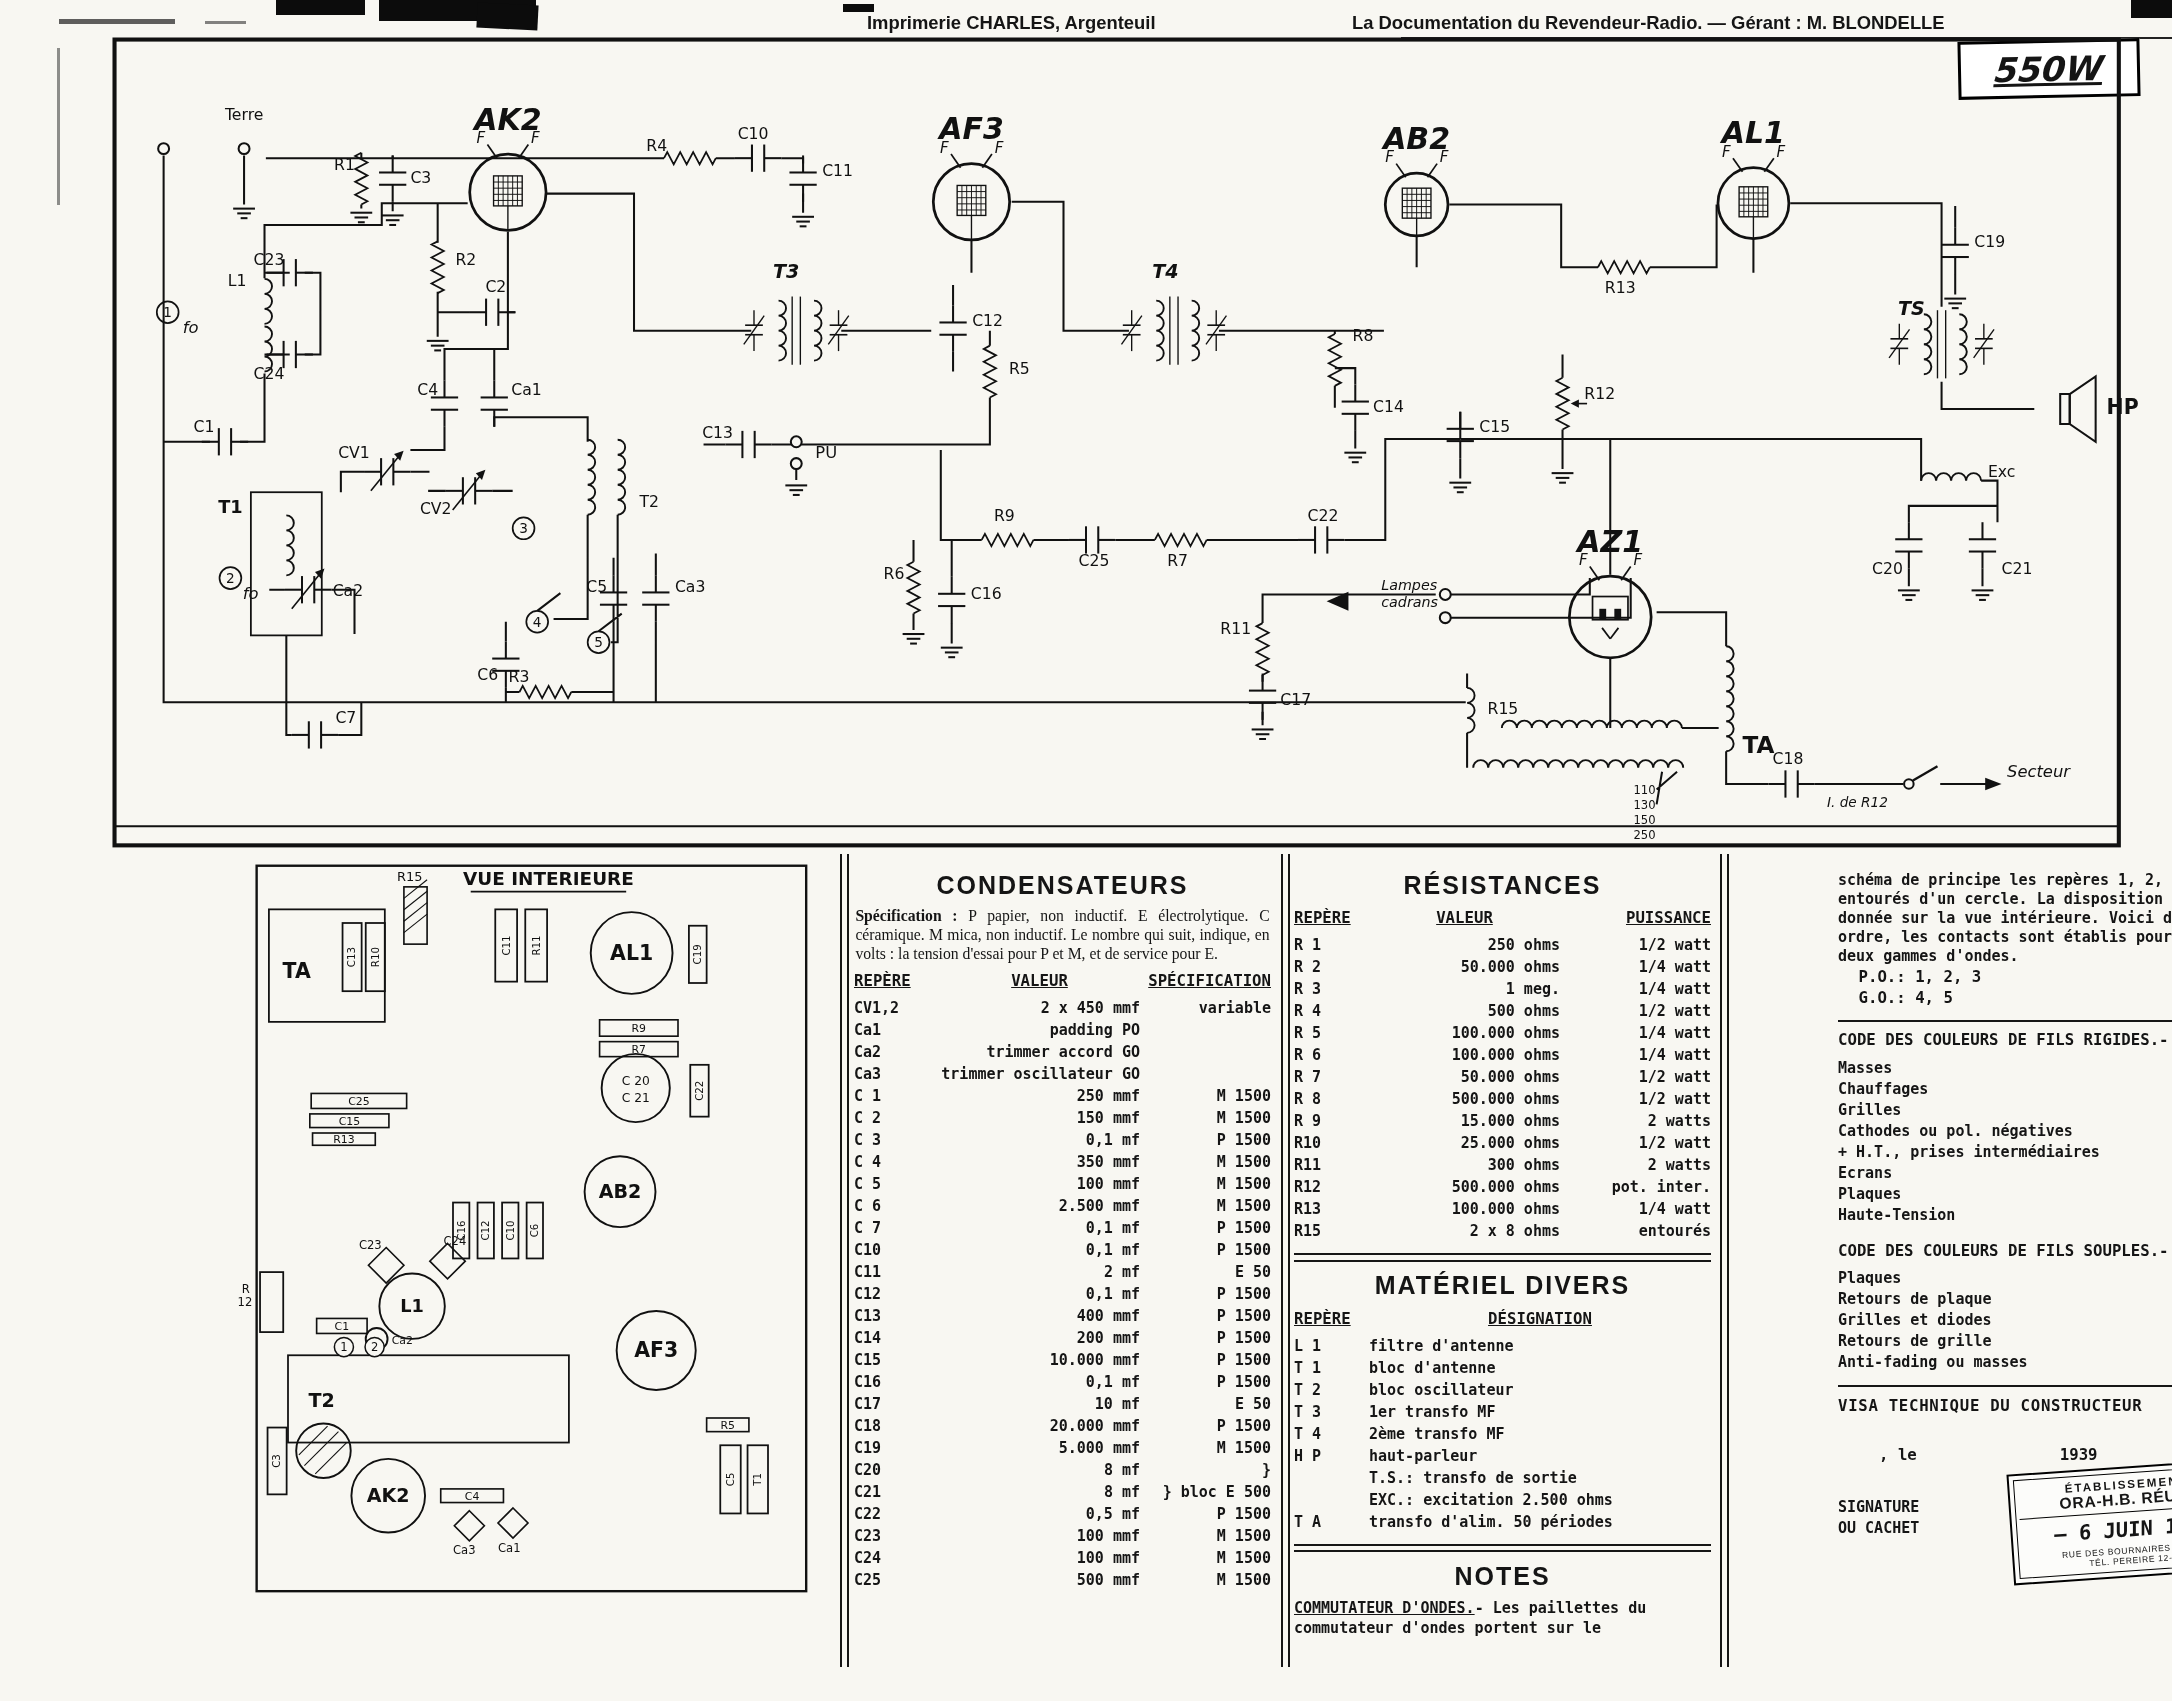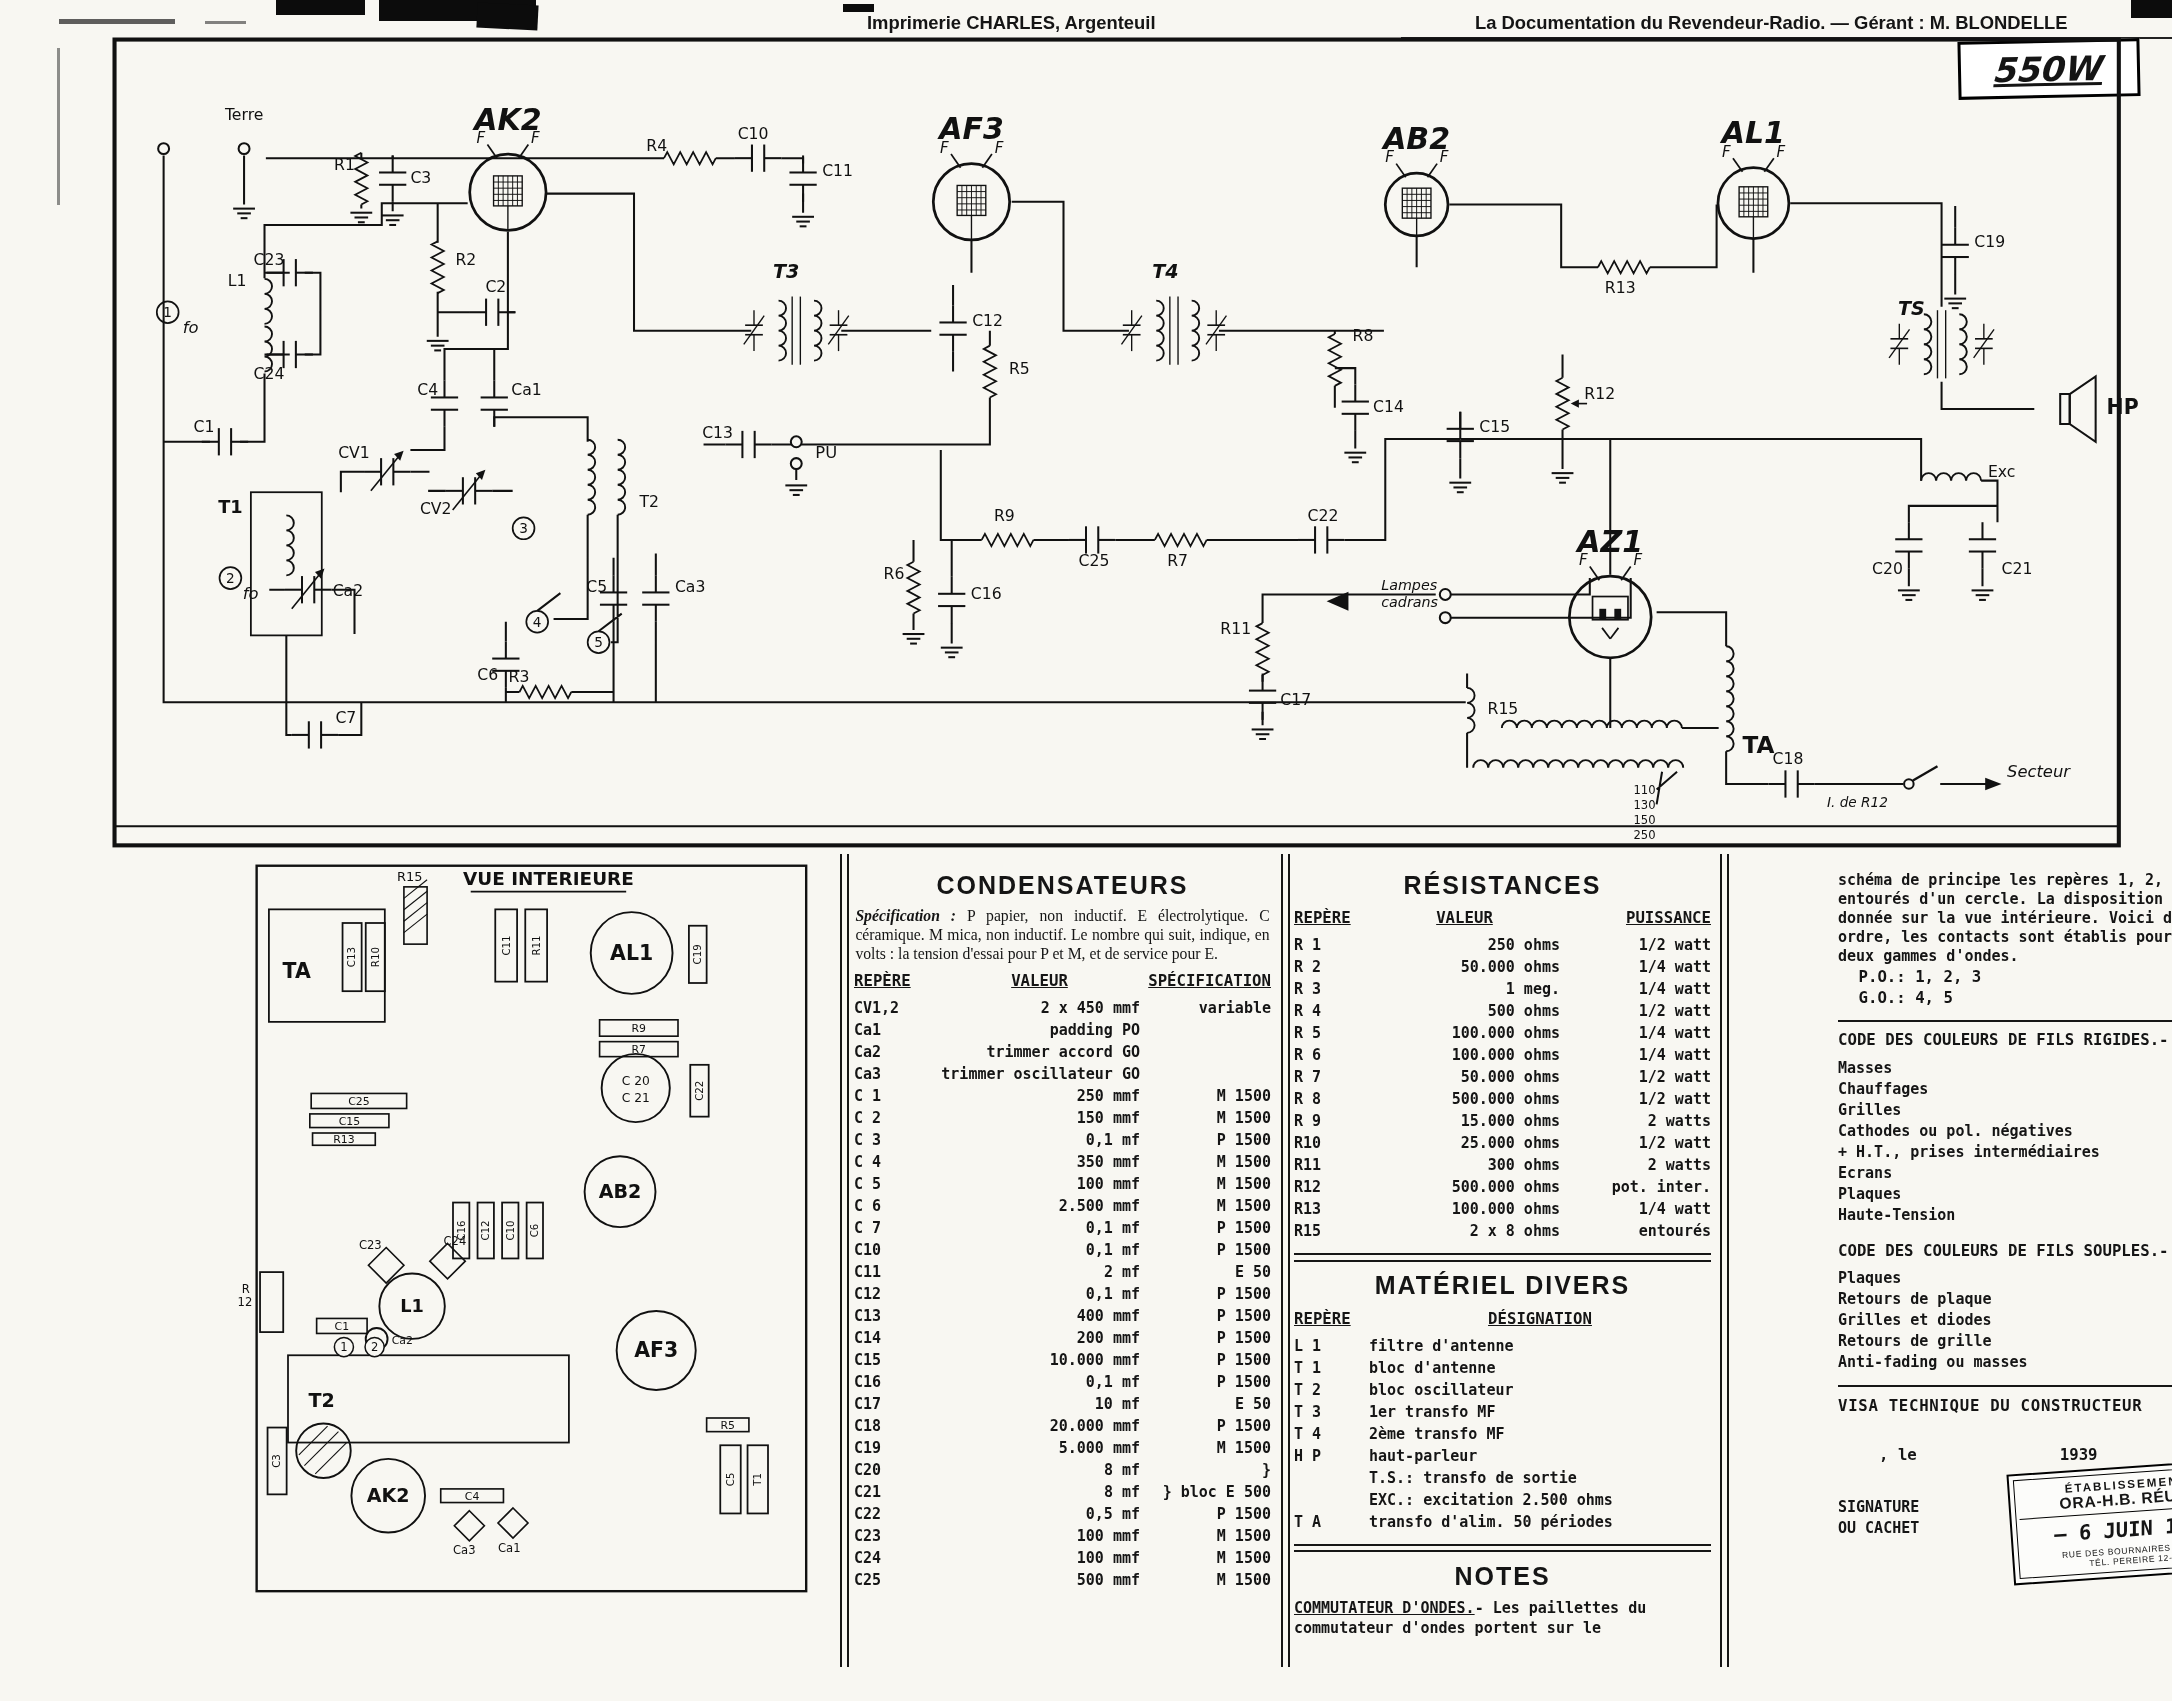--- a/index.html
+++ b/index.html
@@ -10,21 +10,21 @@
   .hdr{position:absolute;top:12.3px;font-weight:bold;font-size:18.4px;white-space:nowrap}
   #hdr-rule{position:absolute;left:1401px;top:37px;width:771px;border-top:2px solid #222}
   #model-box{position:absolute;left:1958px;top:40px;width:176px;height:52px;border:3.4px solid #000;
       display:flex;align-items:center;justify-content:center;transform:rotate(-1.2deg);background:#fff}
   #model-box span{font:italic bold 34px "DejaVu Sans",sans-serif;text-decoration:underline;transform:skewX(-7deg)}
   svg text{font-family:"DejaVu Sans",sans-serif;fill:#111}
   .vdiv{position:absolute;top:854px;height:813px;width:4.8px;border-left:2px solid #161616;border-right:2px solid #161616}
   .col{position:absolute;top:871px}
   .sect-title{font-weight:bold;font-size:25px;letter-spacing:2px;text-align:center;margin:0 0 5.5px}
   .spec{font:15.7px/19px "Liberation Serif",serif;text-align:justify;margin:5.5px 1.4px 8.2px}
-  .spec b{font-style:italic}
+  .spec b{}
   .thead{display:flex;font:bold 15.7px/20.5px "DejaVu Sans Mono",monospace;margin:8.2px 0 5.5px}
   .thead span{text-decoration:underline}
   .trow{display:flex;font:bold 15px/22px "DejaVu Sans Mono",monospace}
   .c-rep{width:85px}.c-val{width:201px;text-align:right}.c-spec{flex:1;text-align:right}
   .r-rep{width:75px}.r-val{width:191px;text-align:right}.r-pw{flex:1;text-align:right}
   .m-rep{width:75px}.m-des{flex:1}
   .cl-row{display:flex;justify-content:space-between;font:bold 15px/21px "DejaVu Sans Mono",monospace}
   .cl-label{text-align:left}.cl-color{text-align:right}
   .dblhr{border-top:2px solid #161616;border-bottom:2px solid #161616;height:4.8px;margin:11px 0 9.5px}
   .hr1{border-top:2px solid #161616;margin:12.3px 0 8.2px}
@@ -52,21 +52,21 @@
   <div style="left:379px;top:0;width:157px;height:20.5px"></div>
   <div style="left:477px;top:4.1px;width:61px;height:24.5px;transform:rotate(3deg)"></div>
   <div style="left:843px;top:4.1px;width:31px;height:8.2px"></div>
   <div style="left:2131px;top:0;width:41px;height:17.7px"></div>
   <div style="left:59px;top:19px;width:116px;height:4.8px;opacity:.65"></div>
   <div style="left:205px;top:20.5px;width:41px;height:3.4px;opacity:.5"></div>
   <div style="left:57px;top:48px;width:3.4px;height:157px;opacity:.45"></div>
 </div>
 
 <div class="hdr" style="left:867px">Imprimerie CHARLES, Argenteuil</div>
-<div class="hdr" style="left:1475px">La Documentation du Revendeur-Radio. — Gérant : M. BLONDELLE</div>
+<div class="hdr" style="left:1352px">La Documentation du Revendeur-Radio. — Gérant : M. BLONDELLE</div>
 <div id="hdr-rule"></div>
 <div id="model-box">
   <span>550W</span>
 </div>
 
 <svg id="schem" class="abs" style="left:0;top:0" width="2172" height="859" viewBox="0 0 3186 1260">
   <rect x="168" y="58" width="2940" height="1182" fill="none" stroke="#111" stroke-width="6"></rect>
   <line x1="168" y1="1212" x2="3108" y2="1212" stroke="#111" stroke-width="3"></line>
   <path fill="none" stroke="#111" stroke-width="3" d="
     M240,228 V1030 H2150  M358,228 V300

